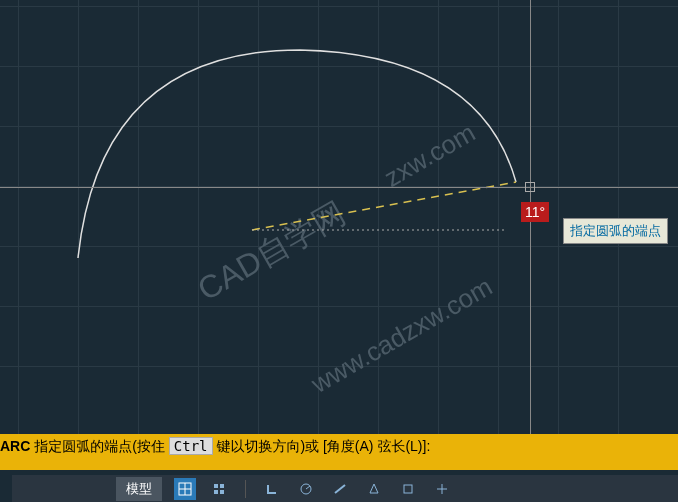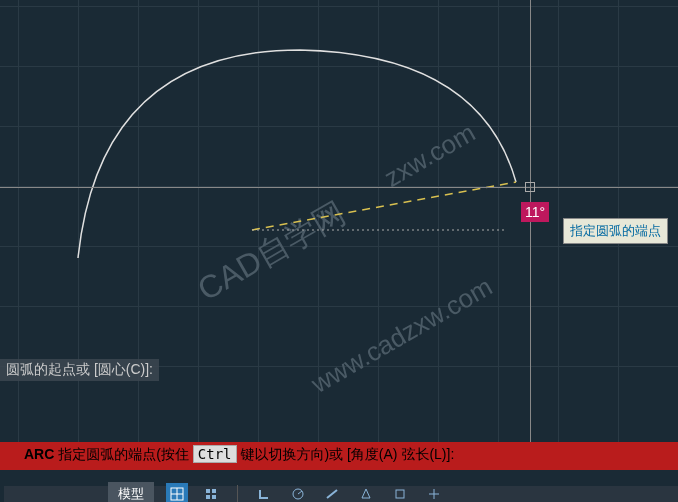--- a/index.html
+++ b/index.html
@@ -52,21 +52,21 @@
       transform: rotate(-30deg);
       z-index: 2;
       pointer-events: none;
     }
     .watermark.w1 { top: 230px; left: 190px; }
     .watermark.w2 { top: 320px; left: 300px; font-size: 26px; }
     .watermark.w3 { top: 140px; left: 380px; font-size: 26px; }
     .angle-badge {
       position: absolute;
       top: 202px; left: 521px;
-      background: #be185d;
+      background: #b91c1c;
       color: #fff;
       font-size: 14px;
       padding: 2px 4px;
       z-index: 10;
     }
     .tooltip {
       position: absolute;
       top: 218px; left: 563px;
       background: #e8e8d8;
       color: #0369a1;
@@ -88,34 +88,34 @@
       padding: 2px 6px;
       margin-bottom: 1px;
       display: inline-block;
     }
     .h1 { }
     .h2 { }
     .h3 { background: #6a6a6a; }
     .command-bar {
       position: absolute;
       bottom: 32px; left: 0; right: 0;
-      height: 28px;
-      background: #b91c1c;
+      height: 36px;
+      background: #eab308;
       color: #000;
       font-size: 14px;
-      padding: 4px 24px;
+      padding: 4px 0;
       z-index: 9;
       white-space: nowrap;
     }
     .cmd-arc { font-weight: bold; }
     .kbd { background: #ddd; border: 1px solid #aaa; padding: 0 4px; font-family: monospace; }
     .status-bar {
       position: absolute;
-      bottom: 0; left: 4px; right: 0;
-      height: 16px;
+      bottom: 0; left: 12px; right: 0;
+      height: 27px;
       background: #2a3540;
       display: flex;
       align-items: center;
       padding: 0 4px;
       gap: 12px;
       z-index: 9;
     }
     .model-btn {
       background: #4a5560;
       color: #fff;
@@ -182,21 +182,20 @@
   <div class="watermark w2">www.cadzxw.com</div>
   <div class="watermark w3">zxw.com</div>
 
   <div class="angle-badge">
     <span>11</span><span>°</span>
   </div>
 
   <div class="tooltip">指定圆弧的端点</div>
 
   <div class="history">
-    <div><span class="history-line h1">圆弧的起点或 [圆心(C)]:</span></div>
   </div>
 </div>
 
 <div class="command-bar">
   <span class="cmd-arc">ARC</span>
   <span>指定圆弧的端点(按住</span>
   <span class="kbd">Ctrl</span>
   <span>键以切换方向)或 [角度(A) 弦长(L)]:</span>
 </div>
 

